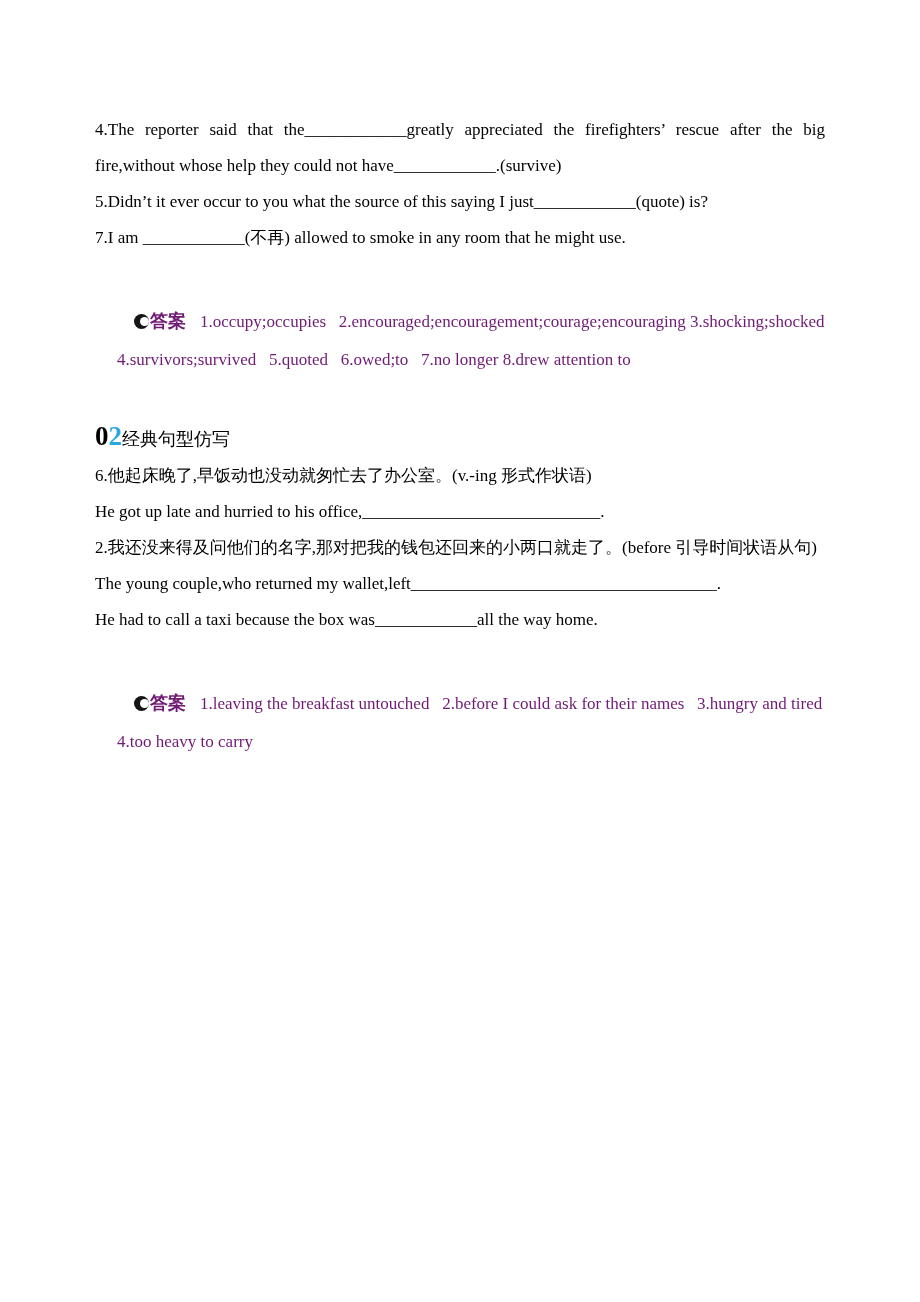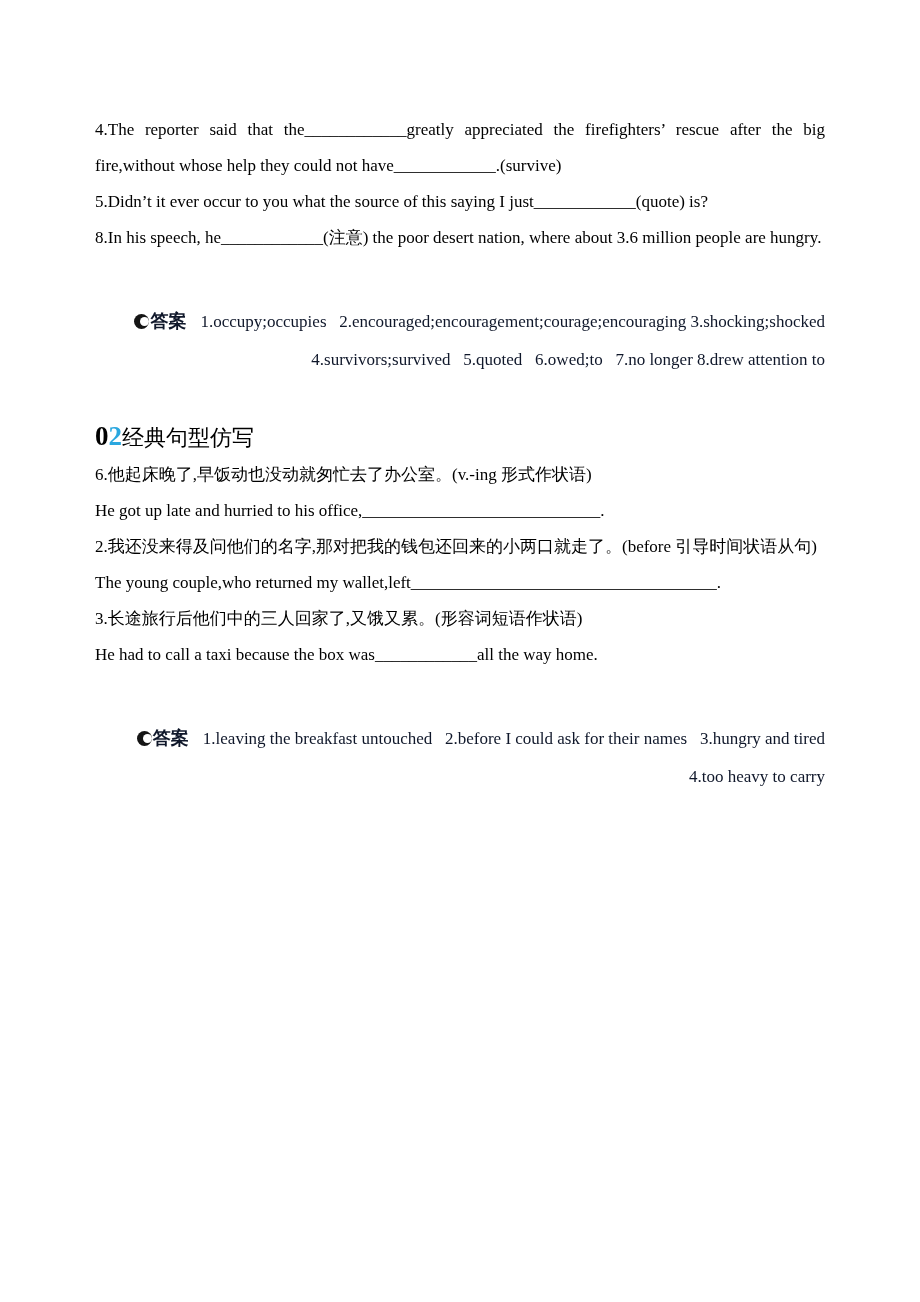--- a/index.html
+++ b/index.html
@@ -25,23 +25,23 @@
     white-space:pre-wrap;
     text-align:justify;
   }
   .cn{
     text-align:left;
   }
   .answer-block{
     margin-top:8px;
     font-size:17px;
     line-height:38px;
-    color:#0f172a;
+    color:#701a75;
     white-space:pre-wrap;
-    text-align:right;
+    text-align:left;
     margin-left:22px;
   }
   .ans-icon{
     display:inline-block;
     width:15px;
     height:15px;
     background:#151515;
     border-radius:50%;
     position:relative;
     vertical-align:-2px;
@@ -68,48 +68,47 @@
     font-weight:normal;
   }
   .sec-num{
     font-size:27px;
     font-weight:bold;
     letter-spacing:0;
   }
   .sec-num-prefix{color:#000000;}
   .sec-num-accent{color:#2aa7df;}
   .sec-title{
-    font-size:22px;
+    font-size:18px;
     color:#000000;
   }
 </style>
 </head>
 <body>
 
 <div class="page">
 
   <p class="para">4.The reporter said that the____________greatly appreciated the firefighters’ rescue after the big fire,without whose help they could not have____________.(survive)</p>
   <p class="para">5.Didn’t it ever occur to you what the source of this saying I just____________(quote) is?</p>
-  <p class="para">8.In his speech, he____________(注意) the poor desert nation, where about 3.6 million people are hungry.</p>
+  <p class="para">7.I am ____________(不再) allowed to smoke in any room that he might use.</p>
 
   <div class="answer-block">
     <span class="ans-icon"></span><span class="ans-label">答案</span><span class="ans-text">1.occupy;occupies   2.encouraged;encouragement;courage;encouraging 3.shocking;shocked   4.survivors;survived   5.quoted   6.owed;to   7.no longer 8.drew attention to</span>
   </div>
 
   <h2 class="sec-header">
     <span class="sec-num sec-num-prefix">0</span><span class="sec-num sec-num-accent">2</span><span class="sec-title">经典句型仿写</span>
   </h2>
 
   <p class="para cn">6.他起床晚了,早饭动也没动就匆忙去了办公室。(v.-ing 形式作状语)</p>
   <p class="para">He got up late and hurried to his office,____________________________.</p>
 
   <p class="para cn">2.我还没来得及问他们的名字,那对把我的钱包还回来的小两口就走了。(before 引导时间状语从句)</p>
   <p class="para">The young couple,who returned my wallet,left____________________________________.</p>
 
-  <p class="para cn">3.长途旅行后他们中的三人回家了,又饿又累。(形容词短语作状语)</p>
 
   <p class="para">He had to call a taxi because the box was____________all the way home.</p>
 
   <div class="answer-block">
     <span class="ans-icon"></span><span class="ans-label">答案</span><span class="ans-text">1.leaving the breakfast untouched   2.before I could ask for their names   3.hungry and tired  4.too heavy to carry</span>
   </div>
 
 </div>
 
 </body></html>

